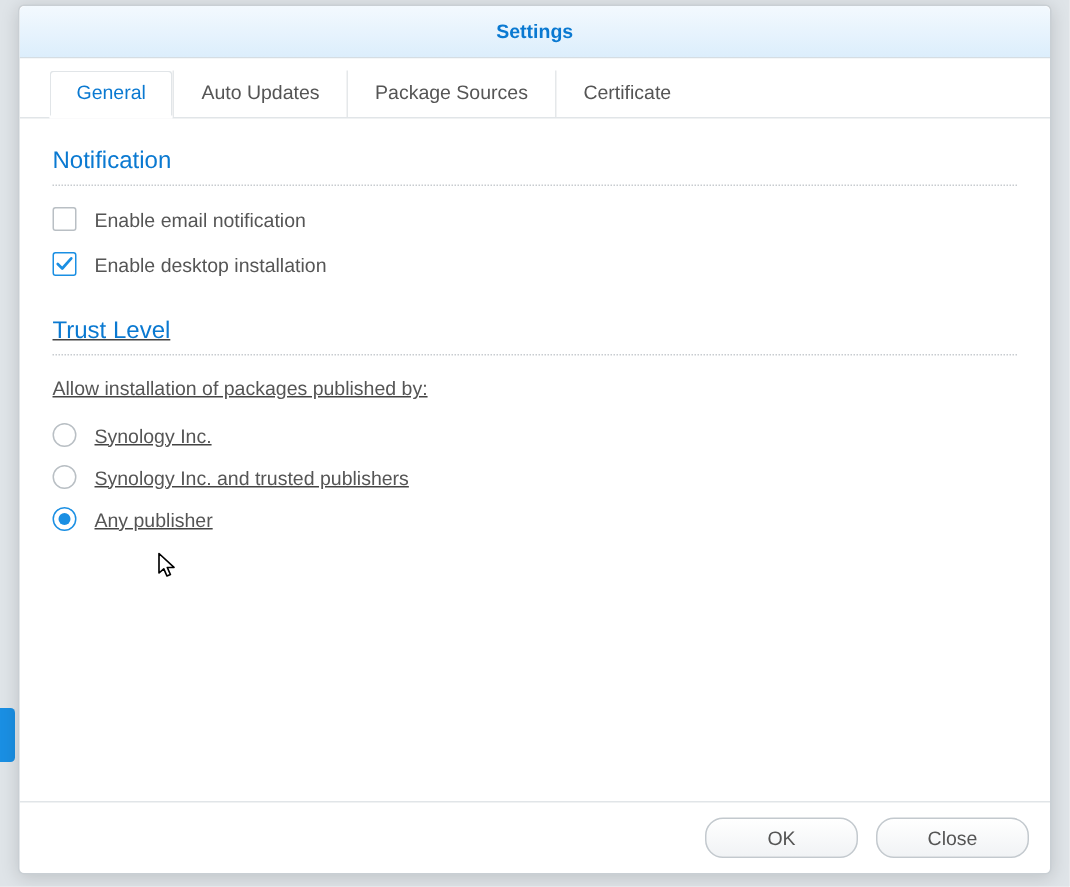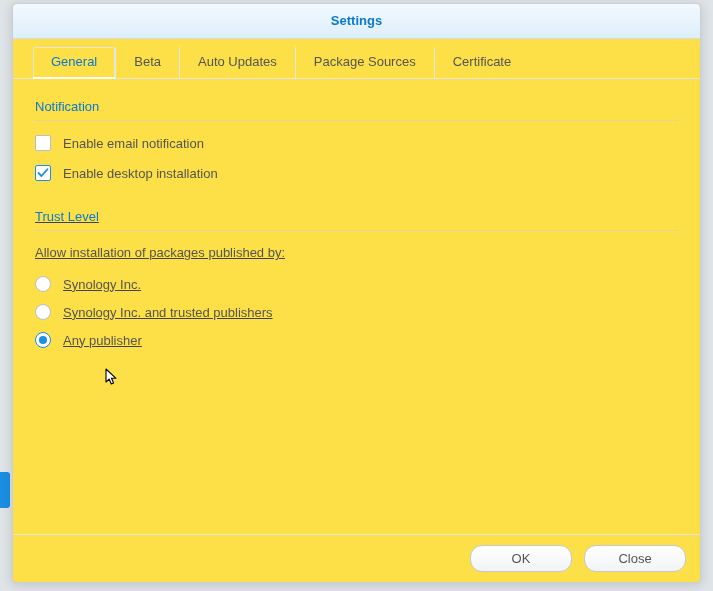--- a/index.html
+++ b/index.html
@@ -14,21 +14,21 @@
     overflow: hidden;
     position: relative;
   }
 
   .modal {
     position: absolute;
     left: 12px;
     top: 3px;
     width: 689px;
     height: 580px;
-    background: #fde047;
+    background: #ffffff;
     border: 1px solid #c9cfd4;
     border-radius: 4px;
     box-shadow: 0 2px 12px rgba(0,0,0,0.15);
     display: flex;
     flex-direction: column;
     box-sizing: border-box;
   }
 
   .modal-header {
     height: 34px;
@@ -79,21 +79,21 @@
   }
 
   .content {
     flex: 1;
     padding: 12px 22px 10px 22px;
     overflow: auto;
   }
 
   .section-title {
     color: #0a79d1;
-    font-size: 13px;
+    font-size: 16px;
     margin: 8px 0 6px 0;
   }
   .dotted {
     border: none;
     border-top: 1px dotted #c8ccd0;
     margin: 0 0 14px 0;
   }
   .desc {
     color: #555;
     margin: 0 0 16px 0;
@@ -191,21 +191,20 @@
 <body>
 
 <div class="left-accent"></div>
 
 <div class="modal">
 
   <div class="modal-header">Settings</div>
 
   <div class="tabs">
     <div class="tab active">General</div>
-    <div class="tab">Beta</div>
     <div class="tab">Auto Updates</div>
     <div class="tab">Package Sources</div>
     <div class="tab">Certificate</div>
   </div>
 
   <div class="content">
 
     <div class="section-title">Notification</div>
     <hr class="dotted">
 

